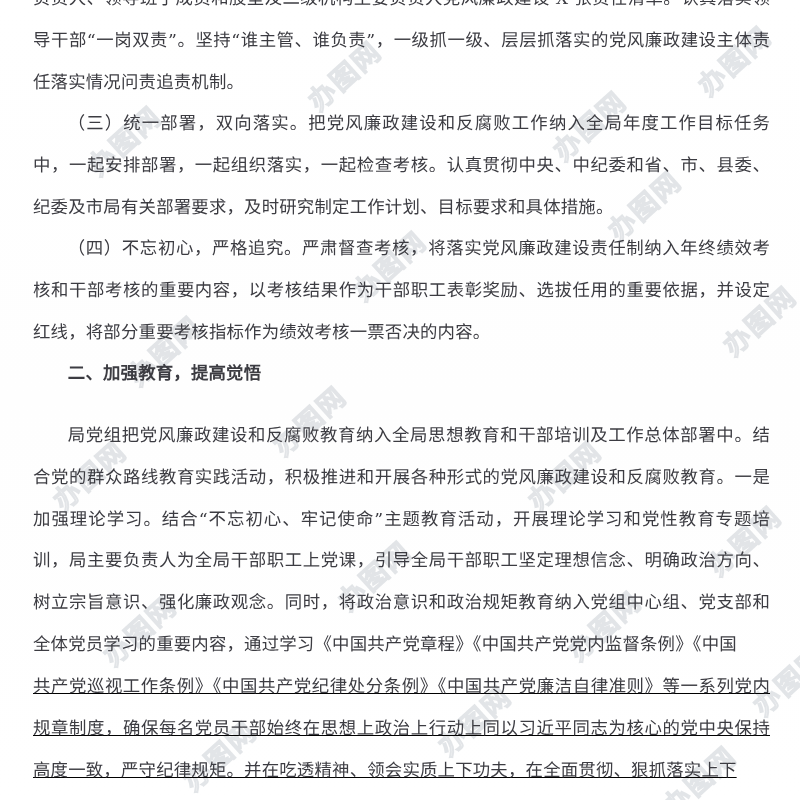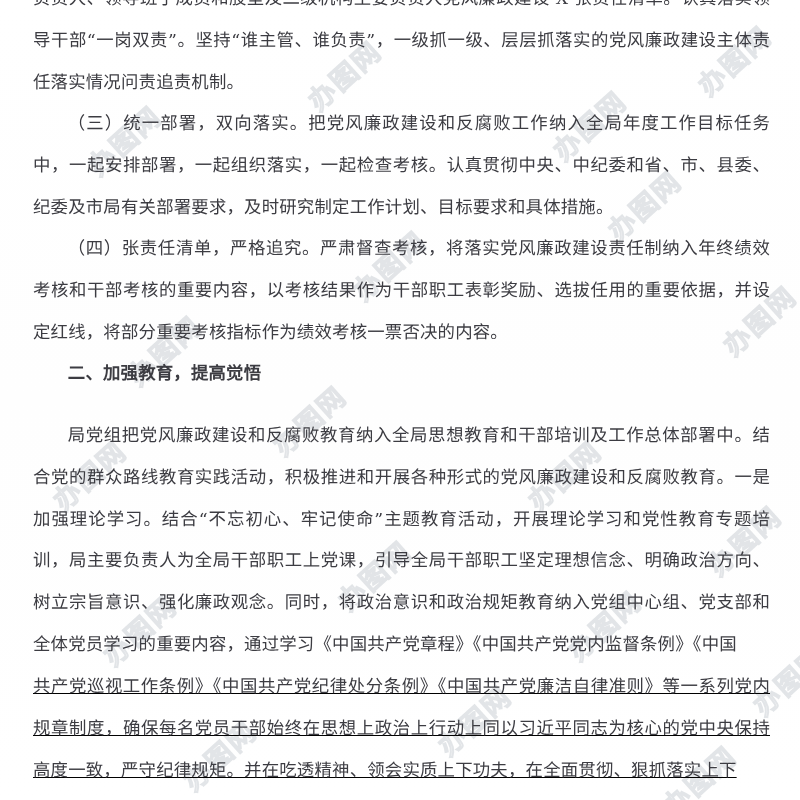--- a/index.html
+++ b/index.html
@@ -130,21 +130,21 @@
 
     <div class="blk blk-1">
       <p class="para">负责人、领导班子成员和股室及二级机构主要负责人党风廉政建设 X 张责任清单。认真落实领导干部“一岗双责”。坚持“谁主管、谁负责”，一级抓一级、层层抓落实的党风廉政建设主体责任落实情况问责追责机制。</p>
     </div>
 
     <div class="blk blk-2">
       <p class="para indent"><span class="lead">（三）统一部署，双向落实。</span><span>把党风廉政建设和反腐败工作纳入全局年度工作目标任务中，一起安排部署，一起组织落实，一起检查考核。认真贯彻中央、中纪委和省、市、县委、纪委及市局有关部署要求，及时研究制定工作计划、目标要求和具体措施。</span></p>
     </div>
 
     <div class="blk blk-3">
-      <p class="para indent"><span class="lead">（四）张责任清单，严格追究。</span><span>严肃督查考核，将落实党风廉政建设责任制纳入年终绩效考核和干部考核的重要内容，以考核结果作为干部职工表彰奖励、选拔任用的重要依据，并设定红线，将部分重要考核指标作为绩效考核一票否决的内容。</span></p>
+      <p class="para indent"><span class="lead">（四）不忘初心，严格追究。</span><span>严肃督查考核，将落实党风廉政建设责任制纳入年终绩效考核和干部考核的重要内容，以考核结果作为干部职工表彰奖励、选拔任用的重要依据，并设定红线，将部分重要考核指标作为绩效考核一票否决的内容。</span></p>
     </div>
 
     <div class="blk blk-4">
       <p class="para indent heading">二、加强教育，提高觉悟</p>
     </div>
 
     <div class="blk blk-5">
       <p class="para indent">局党组把党风廉政建设和反腐败教育纳入全局思想教育和干部培训及工作总体部署中。结合党的群众路线教育实践活动，积极推进和开展各种形式的党风廉政建设和反腐败教育。一是加强理论学习。结合“不忘初心、牢记使命”主题教育活动，开展理论学习和党性教育专题培训，局主要负责人为全局干部职工上党课，引导全局干部职工坚定理想信念、明确政治方向、树立宗旨意识、强化廉政观念。同时，将政治意识和政治规矩教育纳入党组中心组、党支部和全体党员学习的重要内容，通过学习《中国共产党章程》《中国共产党党内监督条例》《中国</p>
     </div>
 

